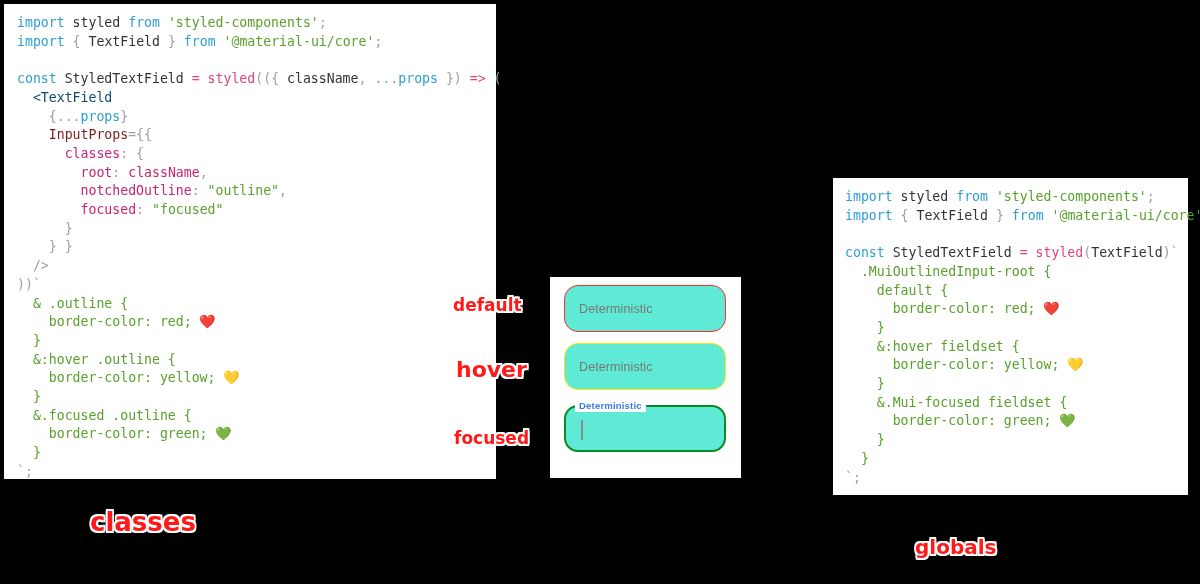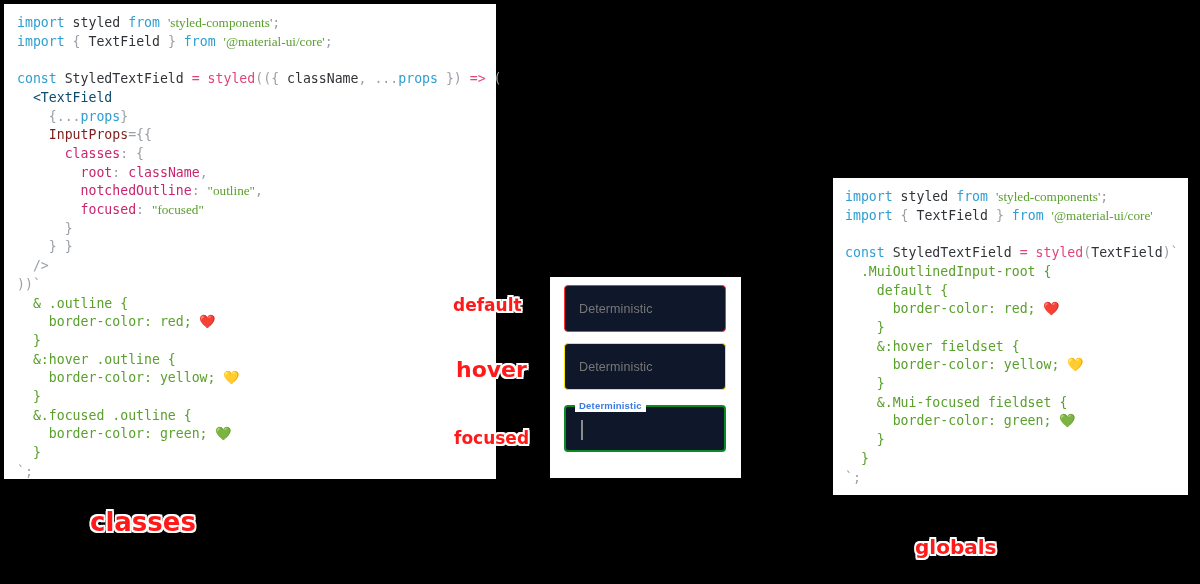--- a/index.html
+++ b/index.html
@@ -22,34 +22,34 @@
     position:absolute;left:13px;top:10px;font-size:13.2px;
   }
   #panel-right{left:833px;top:178px;width:355px;height:317px;}
   #code-right{
     position:absolute;left:12px;top:10px;font-size:13.2px;
   }
 
   
   .kw   {color:#2f9fd0;}   
   .id   {color:#2f3337;}   
-  .str  {color:#5aa02c;font-family:Liberation Serif, serif;}   
+  .str  {color:#5aa02c;}   
   .fn   {color:#e0447b;}   
   .tag  {color:#0c4a6e;}
   .punc {color:#9aa0a6;}   
   .prop {color:#c9246e;}   
   .sel  {color:#5aa02c;}   
   .attr {color:#7f1d1d;}   
   .blue {color:#2f9fd0;}
 
   
   #panel-mid{left:550px;top:277px;width:191px;height:201px;}
   .tf{
     position:absolute;left:14px;width:162px;height:47px;
-    box-sizing:border-box;border-radius:4px;background:#0f172a;padding-left:32px;
+    box-sizing:border-box;border-radius:14px;background:#5eead4;padding-left:32px;
   }
   .tf .val{
     position:absolute;left:14px;top:50%;transform:translateY(-50%);
     font-family:"Liberation Sans","DejaVu Sans",sans-serif;
     font-size:12.5px;color:#777;letter-spacing:.1px;
   }
   #tf-default{top:8px;border:1.6px solid #ff2d2d;}
   #tf-hover{top:66px;border:1.6px solid #ffe600;}
   #tf-focused{top:128px;border:2px solid #0a8a25;}
   #tf-focused .notch{

